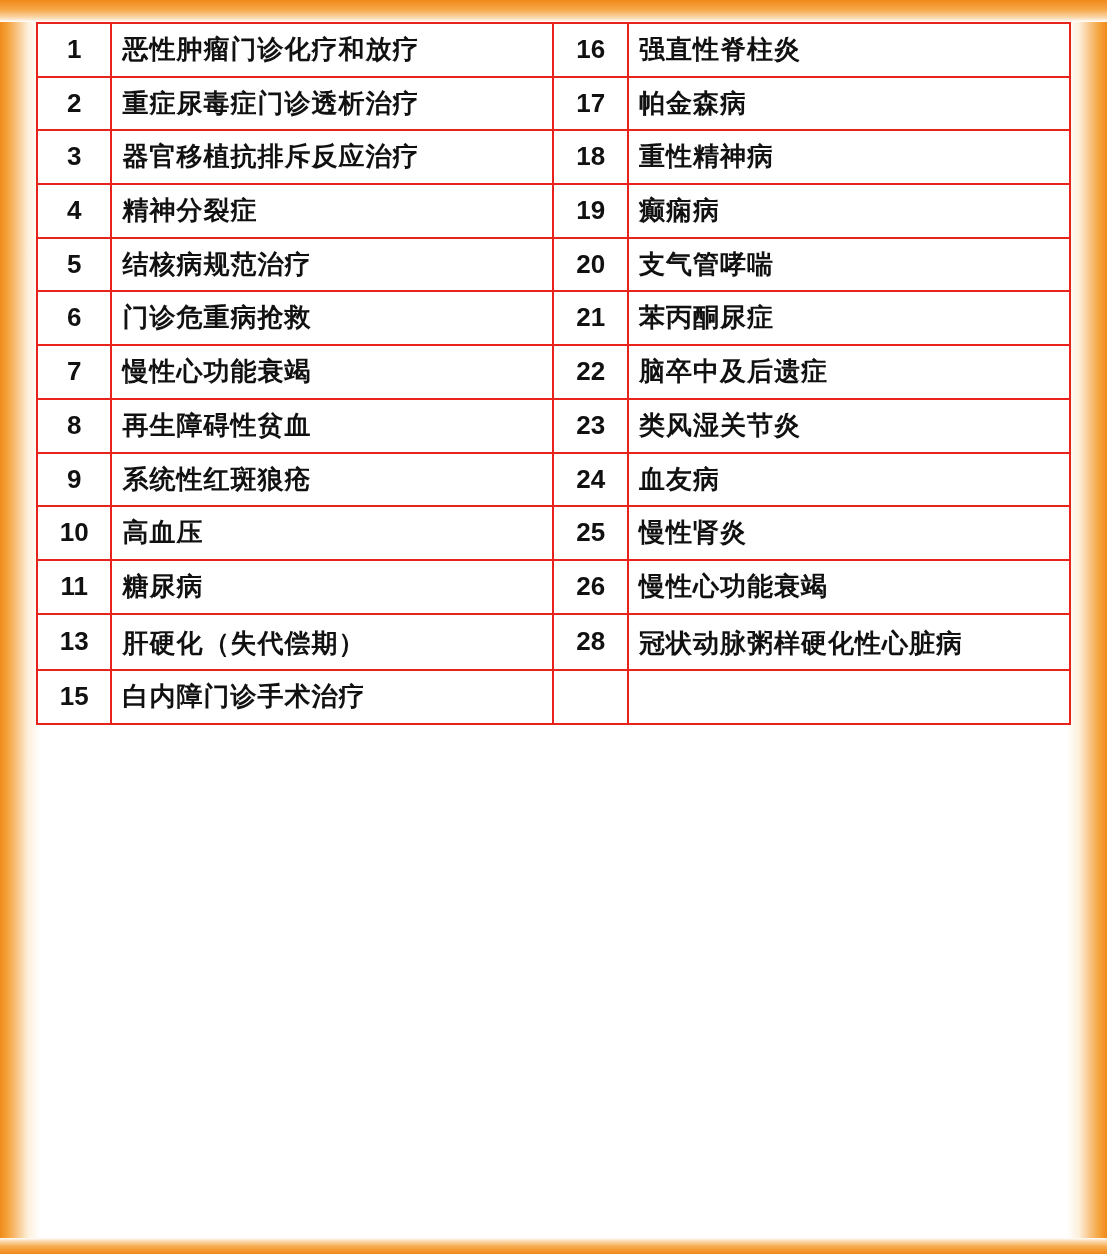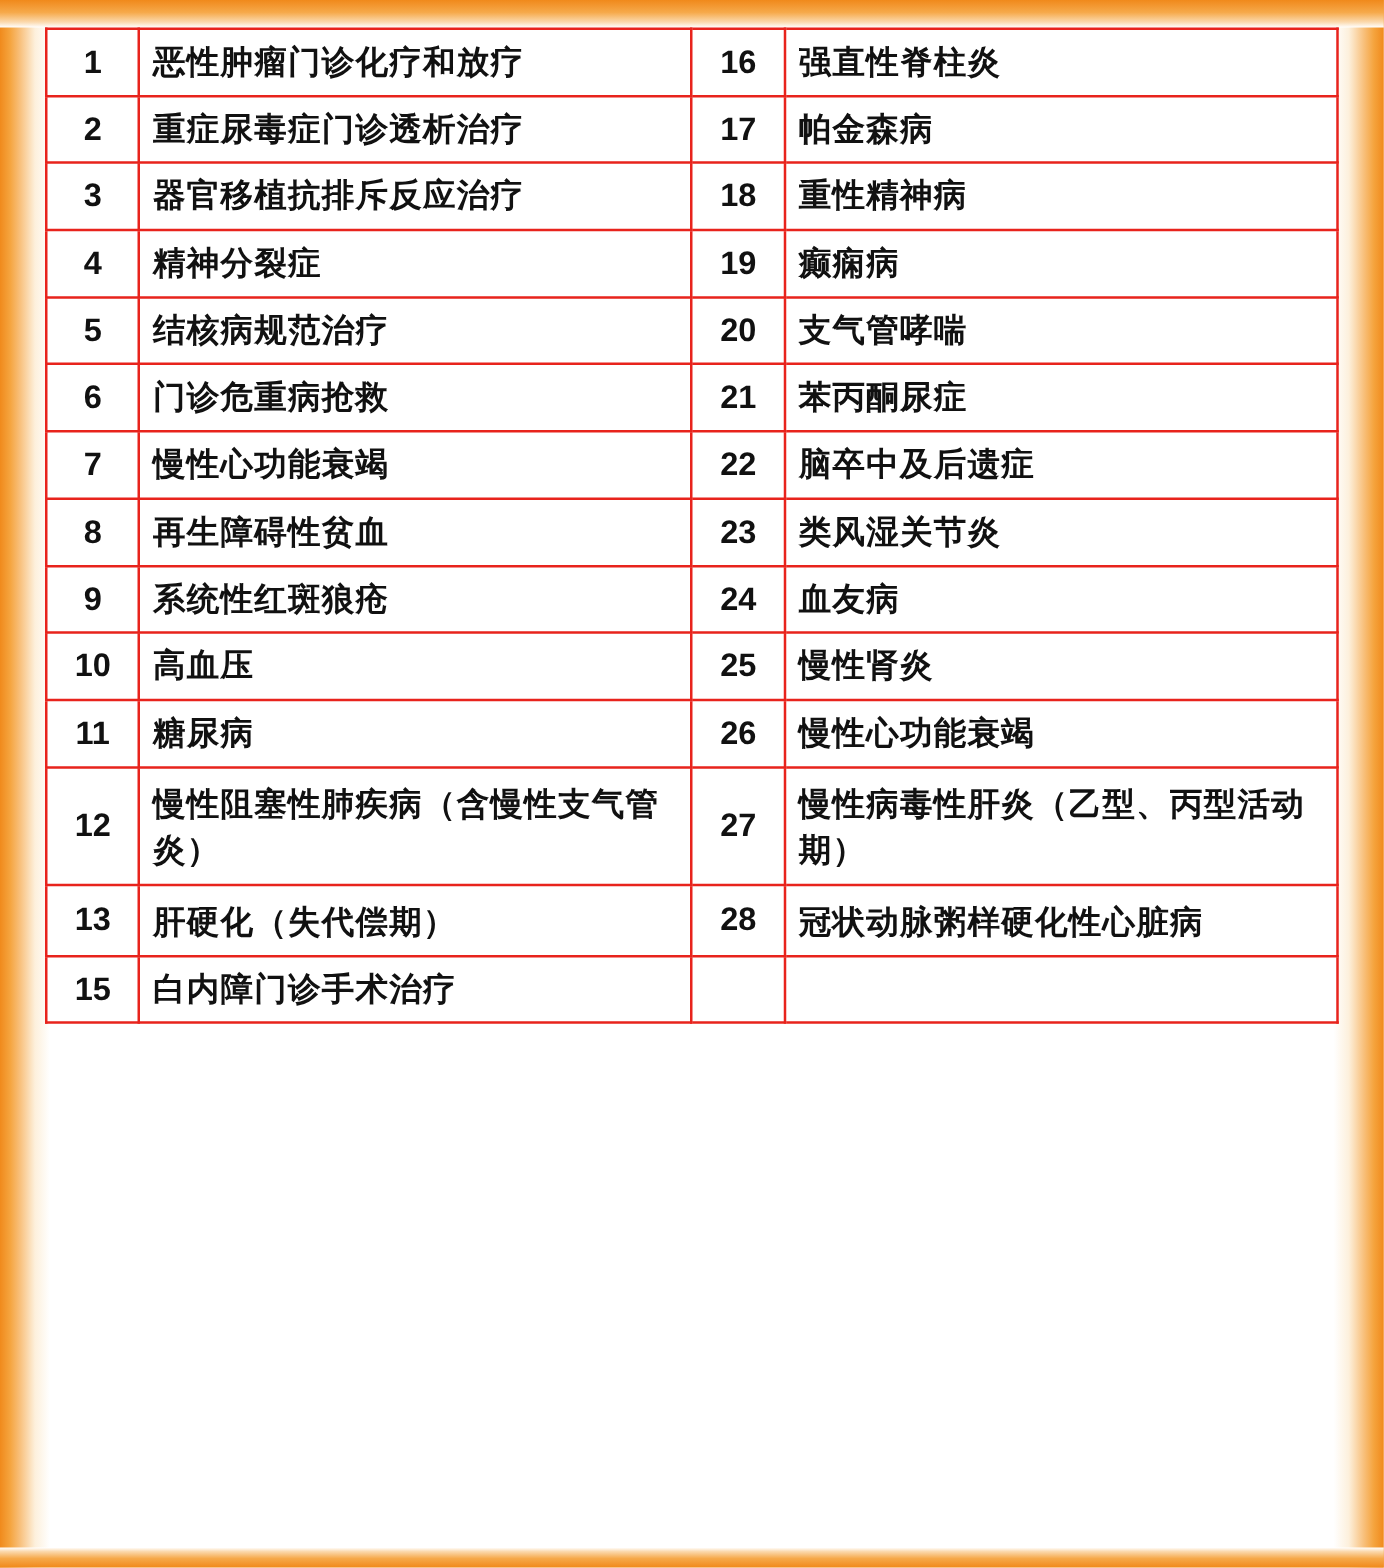--- a/index.html
+++ b/index.html
@@ -148,26 +148,20 @@
           <td class="num">25</td>
           <td class="name">慢性肾炎</td>
         </tr>
         <tr>
           <td class="num">11</td>
           <td class="name">糖尿病</td>
           <td class="num">26</td>
           <td class="name">慢性心功能衰竭</td>
         </tr>
         <tr>
-          <td class="num">12</td>
-          <td class="name two-line">慢性阻塞性肺疾病（含慢性支气管炎）</td>
-          <td class="num">27</td>
-          <td class="name two-line">慢性病毒性肝炎（乙型、丙型活动期）</td>
-        </tr>
-        <tr>
           <td class="num">13</td>
           <td class="name two-line">肝硬化（失代偿期）</td>
           <td class="num">28</td>
           <td class="name two-line">冠状动脉粥样硬化性心脏病</td>
         </tr>
         <tr>
           <td class="num">15</td>
           <td class="name">白内障门诊手术治疗</td>
           <td class="num empty"></td>
           <td class="name empty"></td>

